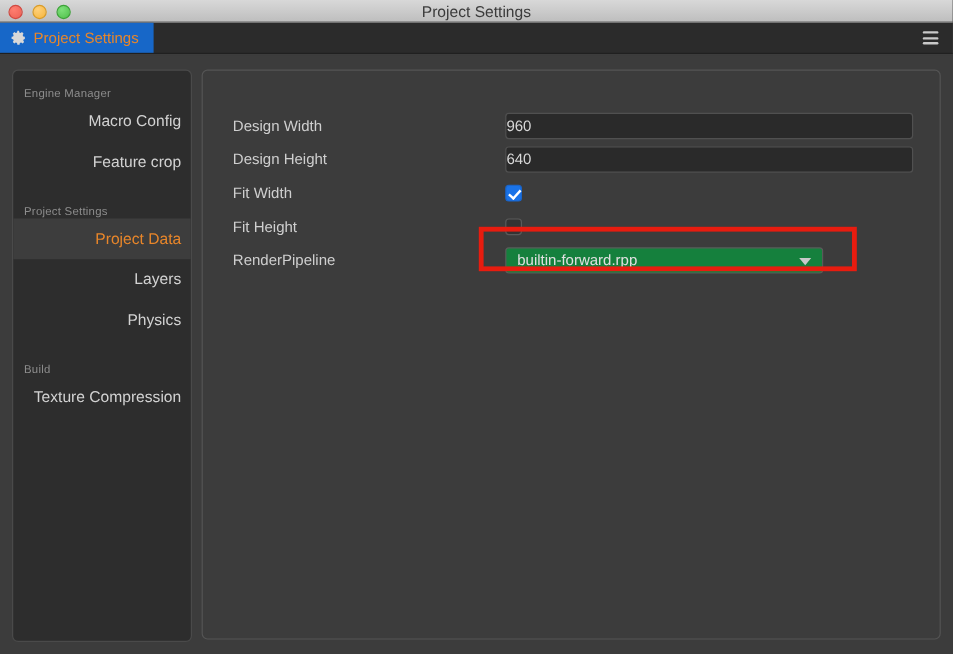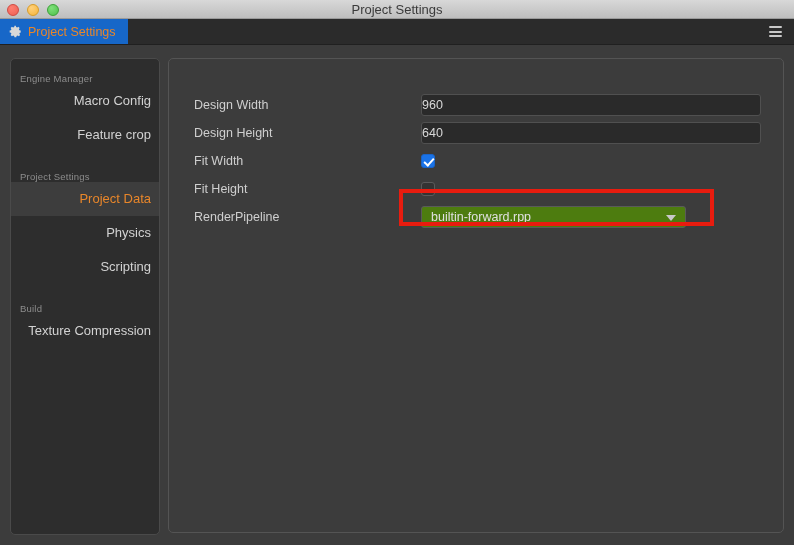--- a/index.html
+++ b/index.html
@@ -226,21 +226,21 @@
     transform: rotate(42deg);
   }
   .checkbox.off {
     background: #333333;
     border: 1px solid #5a5a5a;
   }
 
   .select {
     width: 265px;
     height: 22px;
-    background: #4d7c0f;
+    background: #15803d;
     border: 1px solid #5a5a5a;
     border-radius: 3px;
     box-sizing: border-box;
     display: flex;
     align-items: center;
     position: relative;
   }
   .select-value {
     font-size: 12.5px;
     color: #e0e0e0;
@@ -298,22 +298,22 @@
   <div class="content">
 
     <div class="sidebar">
 
       <div class="side-section first">Engine Manager</div>
       <div class="side-item">Macro Config</div>
       <div class="side-item">Feature crop</div>
 
       <div class="side-section mid">Project Settings</div>
       <div class="side-item selected">Project Data</div>
+      <div class="side-item">Layers</div>
       <div class="side-item">Physics</div>
-      <div class="side-item">Scripting</div>
 
       <div class="side-section mid">Build</div>
       <div class="side-item">Texture Compression</div>
     </div>
 
     <div class="panel">
       <div class="form">
 
         <div class="row" style="top:35px;">
           <div class="row-label">Design Width</div>

